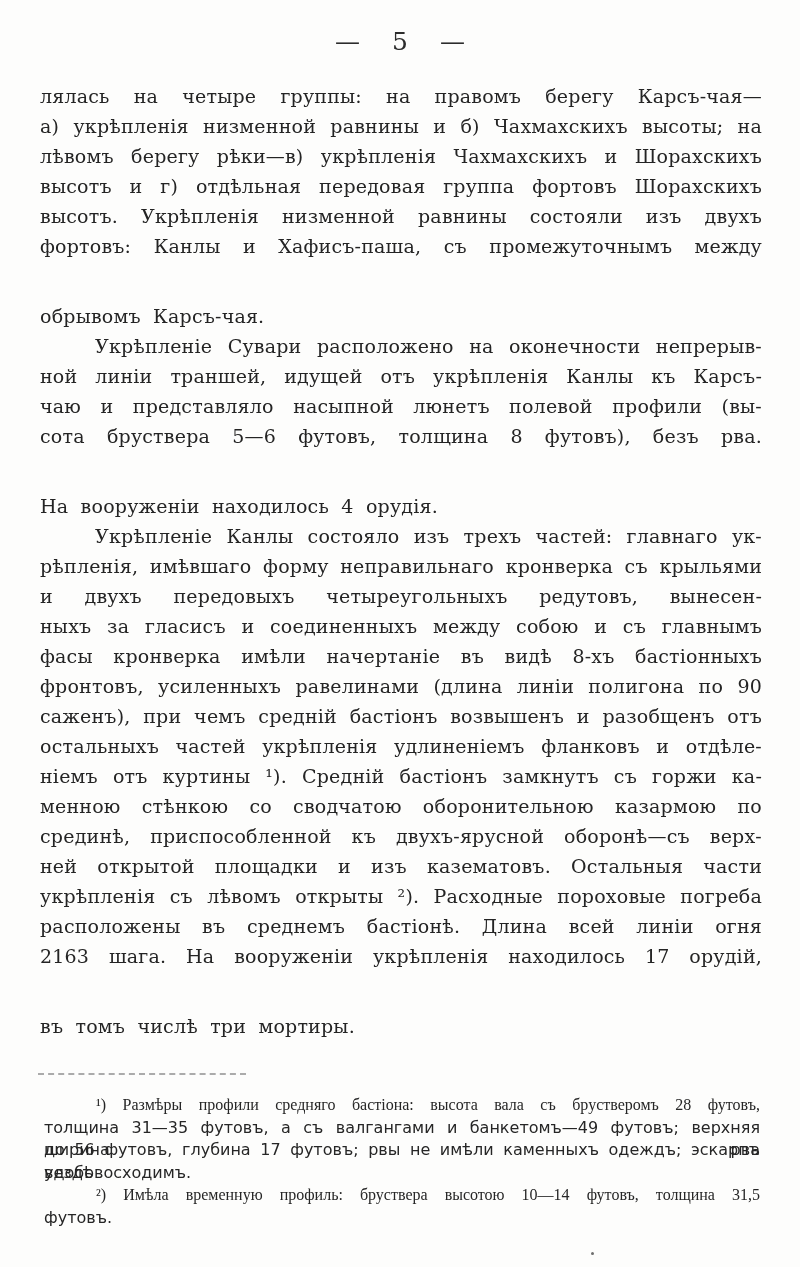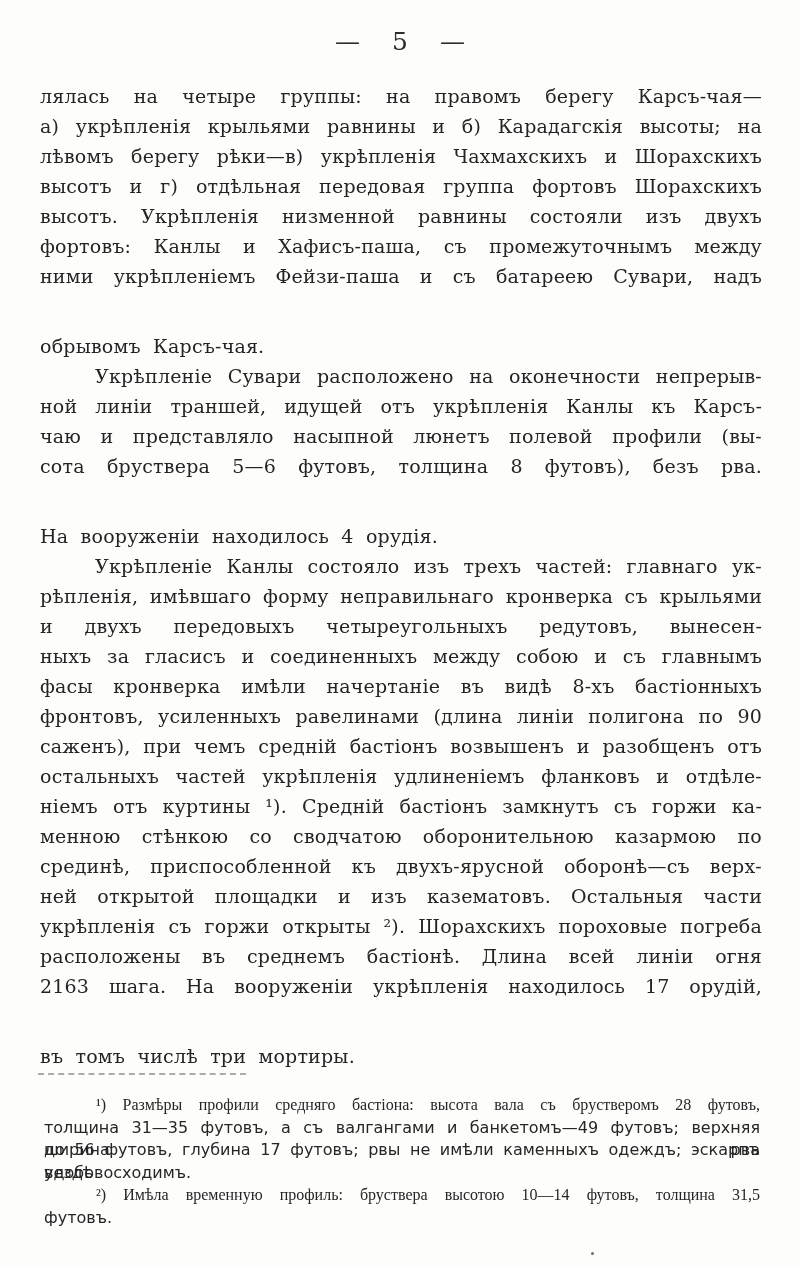--- a/index.html
+++ b/index.html
@@ -59,26 +59,25 @@
 <body>
 
 <div class="page">
 
   <div class="pagenum">— 5 —</div>
 
   <div class="main">
 
     <div class="para">
       <div class="line">лялась на четыре группы: на правомъ берегу Карсъ-чая—</div>
-      <div class="line">а) укрѣпленія крыльями равнины и б) Карадагскія высоты; на</div>
+      <div class="line">а) укрѣпленія низменной равнины и б) Чахмахскихъ высоты; на</div>
       <div class="line">лѣвомъ берегу рѣки—в) укрѣпленія Чахмахскихъ и Шорахскихъ</div>
       <div class="line">высотъ и г) отдѣльная передовая группа фортовъ Шорахскихъ</div>
       <div class="line">высотъ. Укрѣпленія низменной равнины состояли изъ двухъ</div>
       <div class="line">фортовъ: Канлы и Хафисъ-паша, съ промежуточнымъ между</div>
-      <div class="line">ними укрѣпленіемъ Фейзи-паша и съ батареею Сувари, надъ</div>
       <div class="line short">обрывомъ Карсъ-чая.</div>
     </div>
 
     <div class="para">
       <div class="line indent">Укрѣпленіе Сувари расположено на оконечности непрерыв-</div>
       <div class="line">ной линіи траншей, идущей отъ укрѣпленія Канлы къ Карсъ-</div>
       <div class="line">чаю и представляло насыпной люнетъ полевой профили (вы-</div>
       <div class="line">сота бруствера 5—6 футовъ, толщина 8 футовъ), безъ рва.</div>
       <div class="line short">На вооруженіи находилось 4 орудія.</div>
     </div>
@@ -89,21 +88,21 @@
       <div class="line">и двухъ передовыхъ четыреугольныхъ редутовъ, вынесен-</div>
       <div class="line">ныхъ за гласисъ и соединенныхъ между собою и съ главнымъ</div>
       <div class="line">фасы кронверка имѣли начертаніе въ видѣ 8-хъ бастіонныхъ</div>
       <div class="line">фронтовъ, усиленныхъ равелинами (длина линіи полигона по 90</div>
       <div class="line">саженъ), при чемъ средній бастіонъ возвышенъ и разобщенъ отъ</div>
       <div class="line">остальныхъ частей укрѣпленія удлиненіемъ фланковъ и отдѣле-</div>
       <div class="line">ніемъ отъ куртины ¹). Средній бастіонъ замкнутъ съ горжи ка-</div>
       <div class="line">менною стѣнкою со сводчатою оборонительною казармою по</div>
       <div class="line">срединѣ, приспособленной къ двухъ-ярусной оборонѣ—съ верх-</div>
       <div class="line">ней открытой площадки и изъ казематовъ. Остальныя части</div>
-      <div class="line">укрѣпленія съ горжи открыты ²). Шорахскихъ пороховые погреба</div>
+      <div class="line">укрѣпленія съ лѣвомъ открыты ²). Расходные пороховые погреба</div>
       <div class="line">расположены въ среднемъ бастіонѣ. Длина всей линіи огня</div>
       <div class="line">2163 шага. На вооруженіи укрѣпленія находилось 17 орудій,</div>
       <div class="line short">въ томъ числѣ три мортиры.</div>
     </div>
 
 
   </div>
 
   <div class="fnsep"></div>
 

